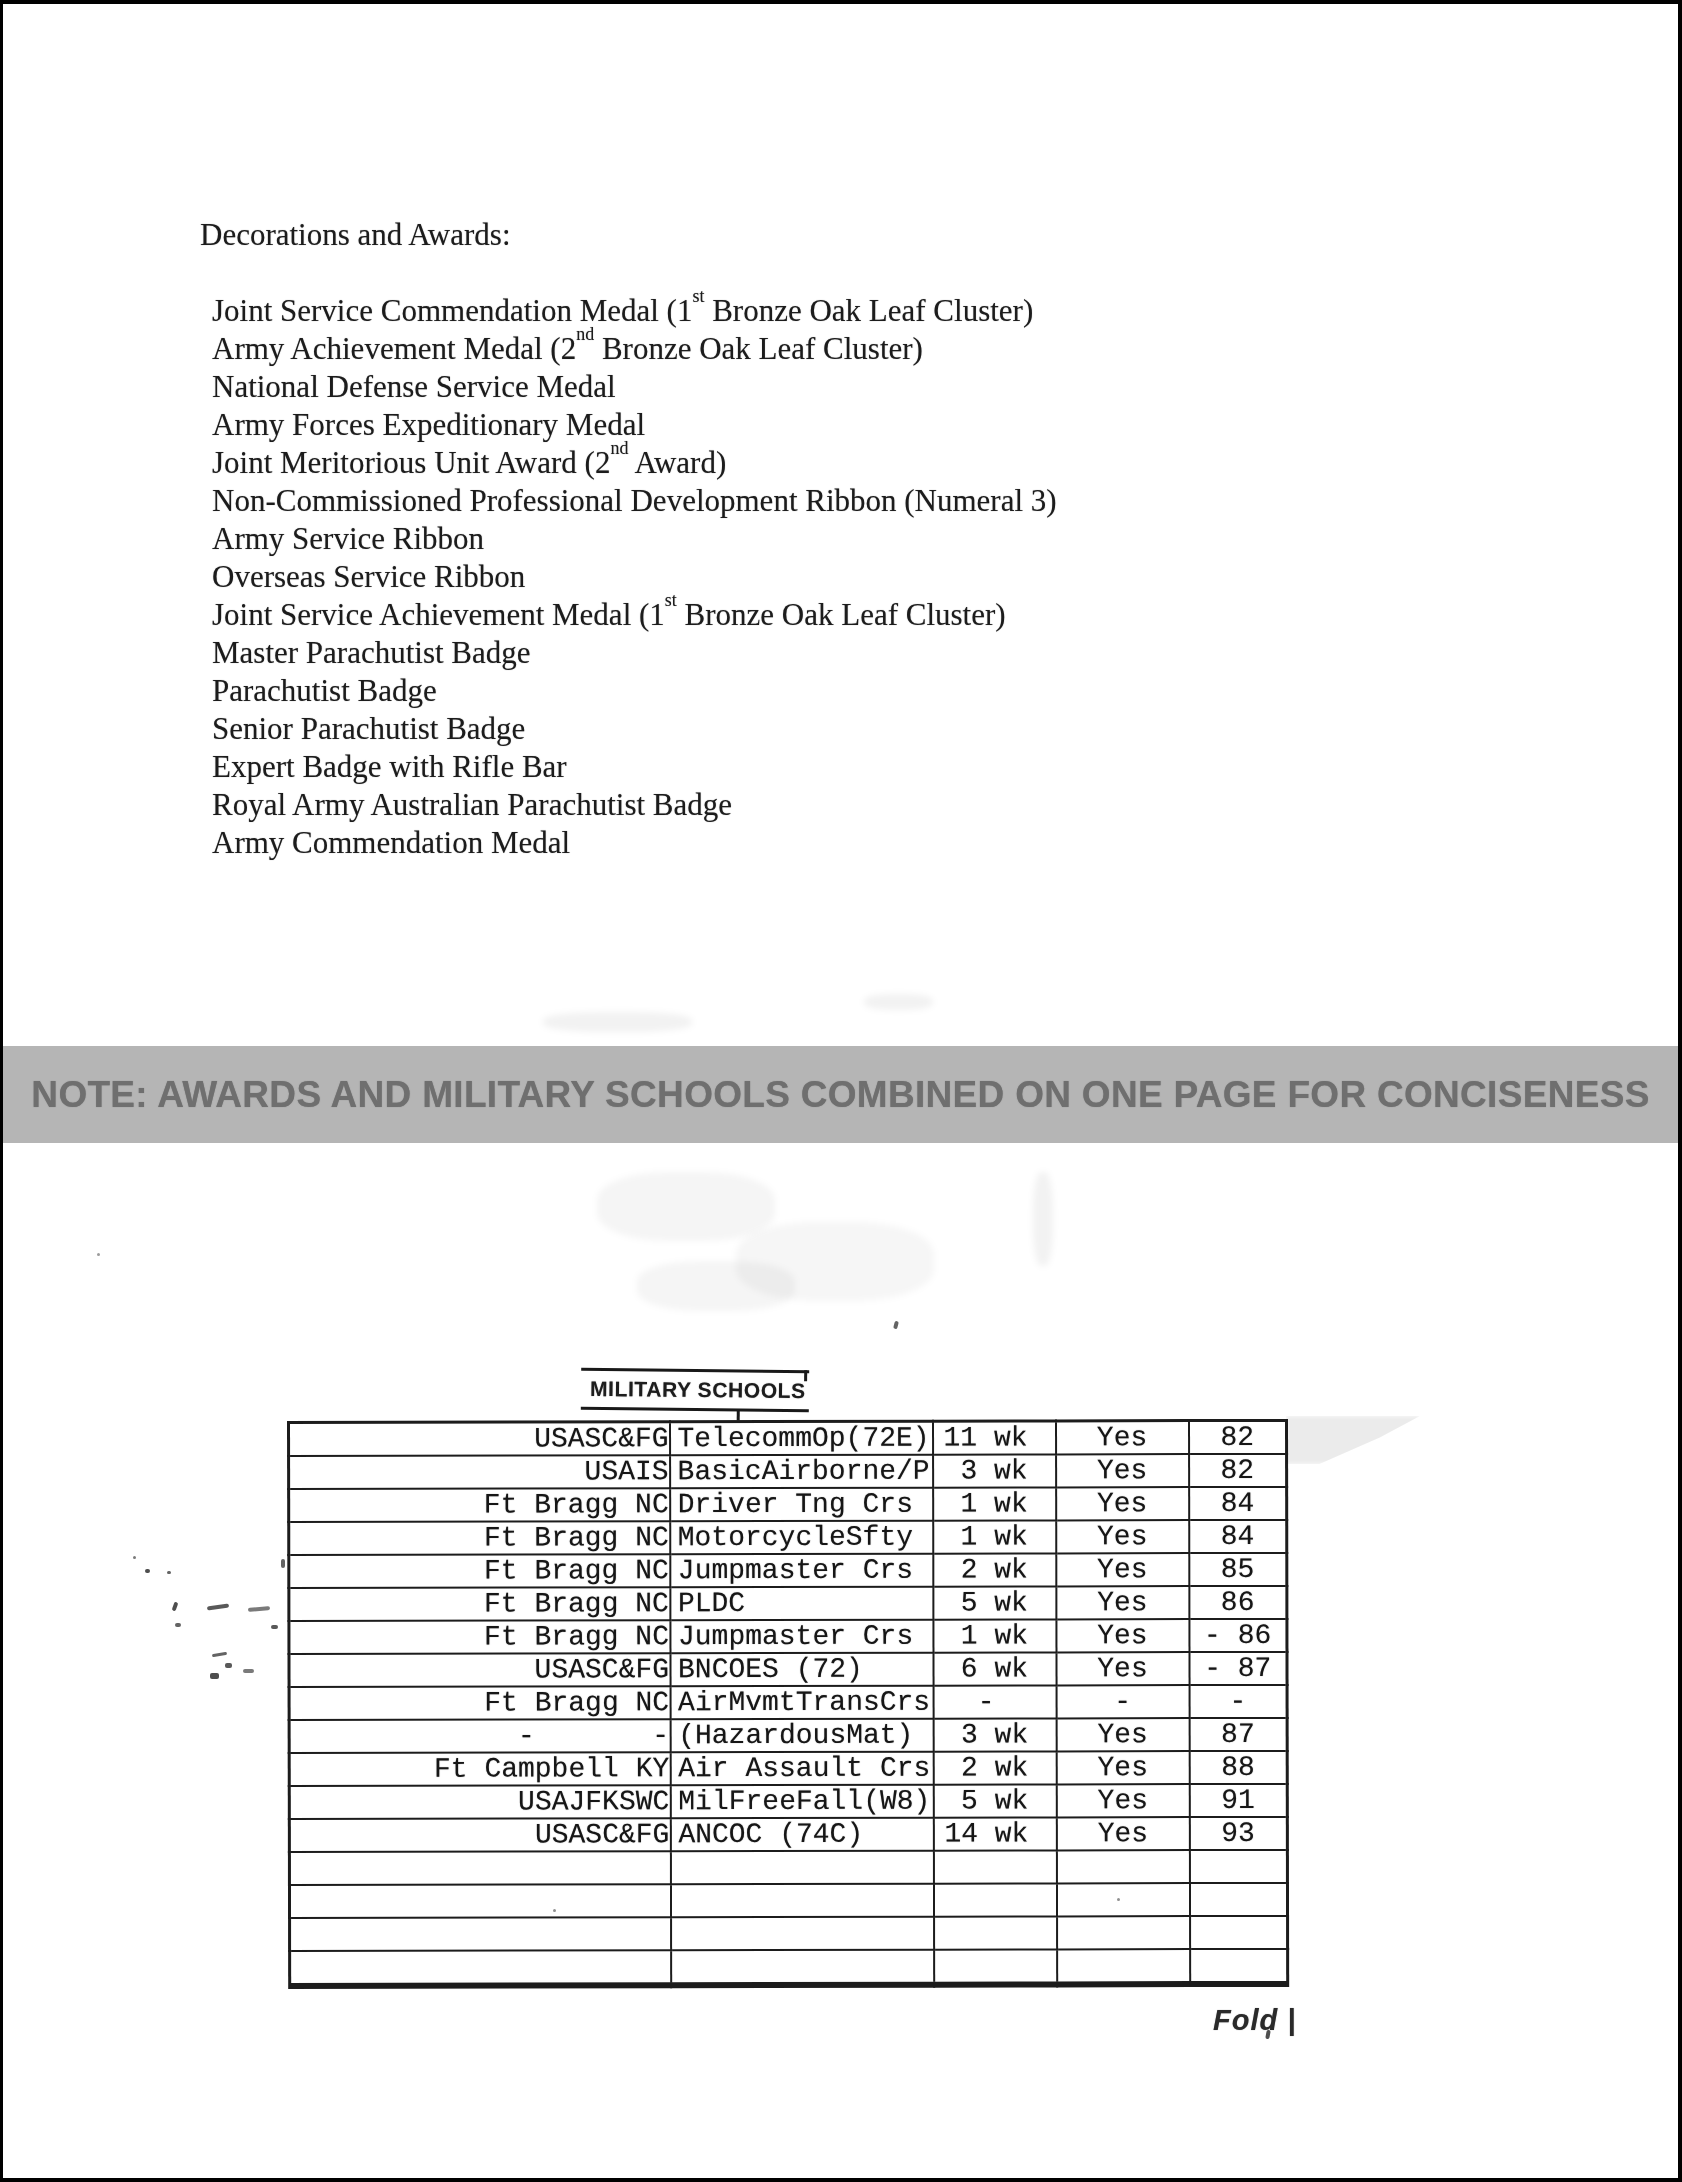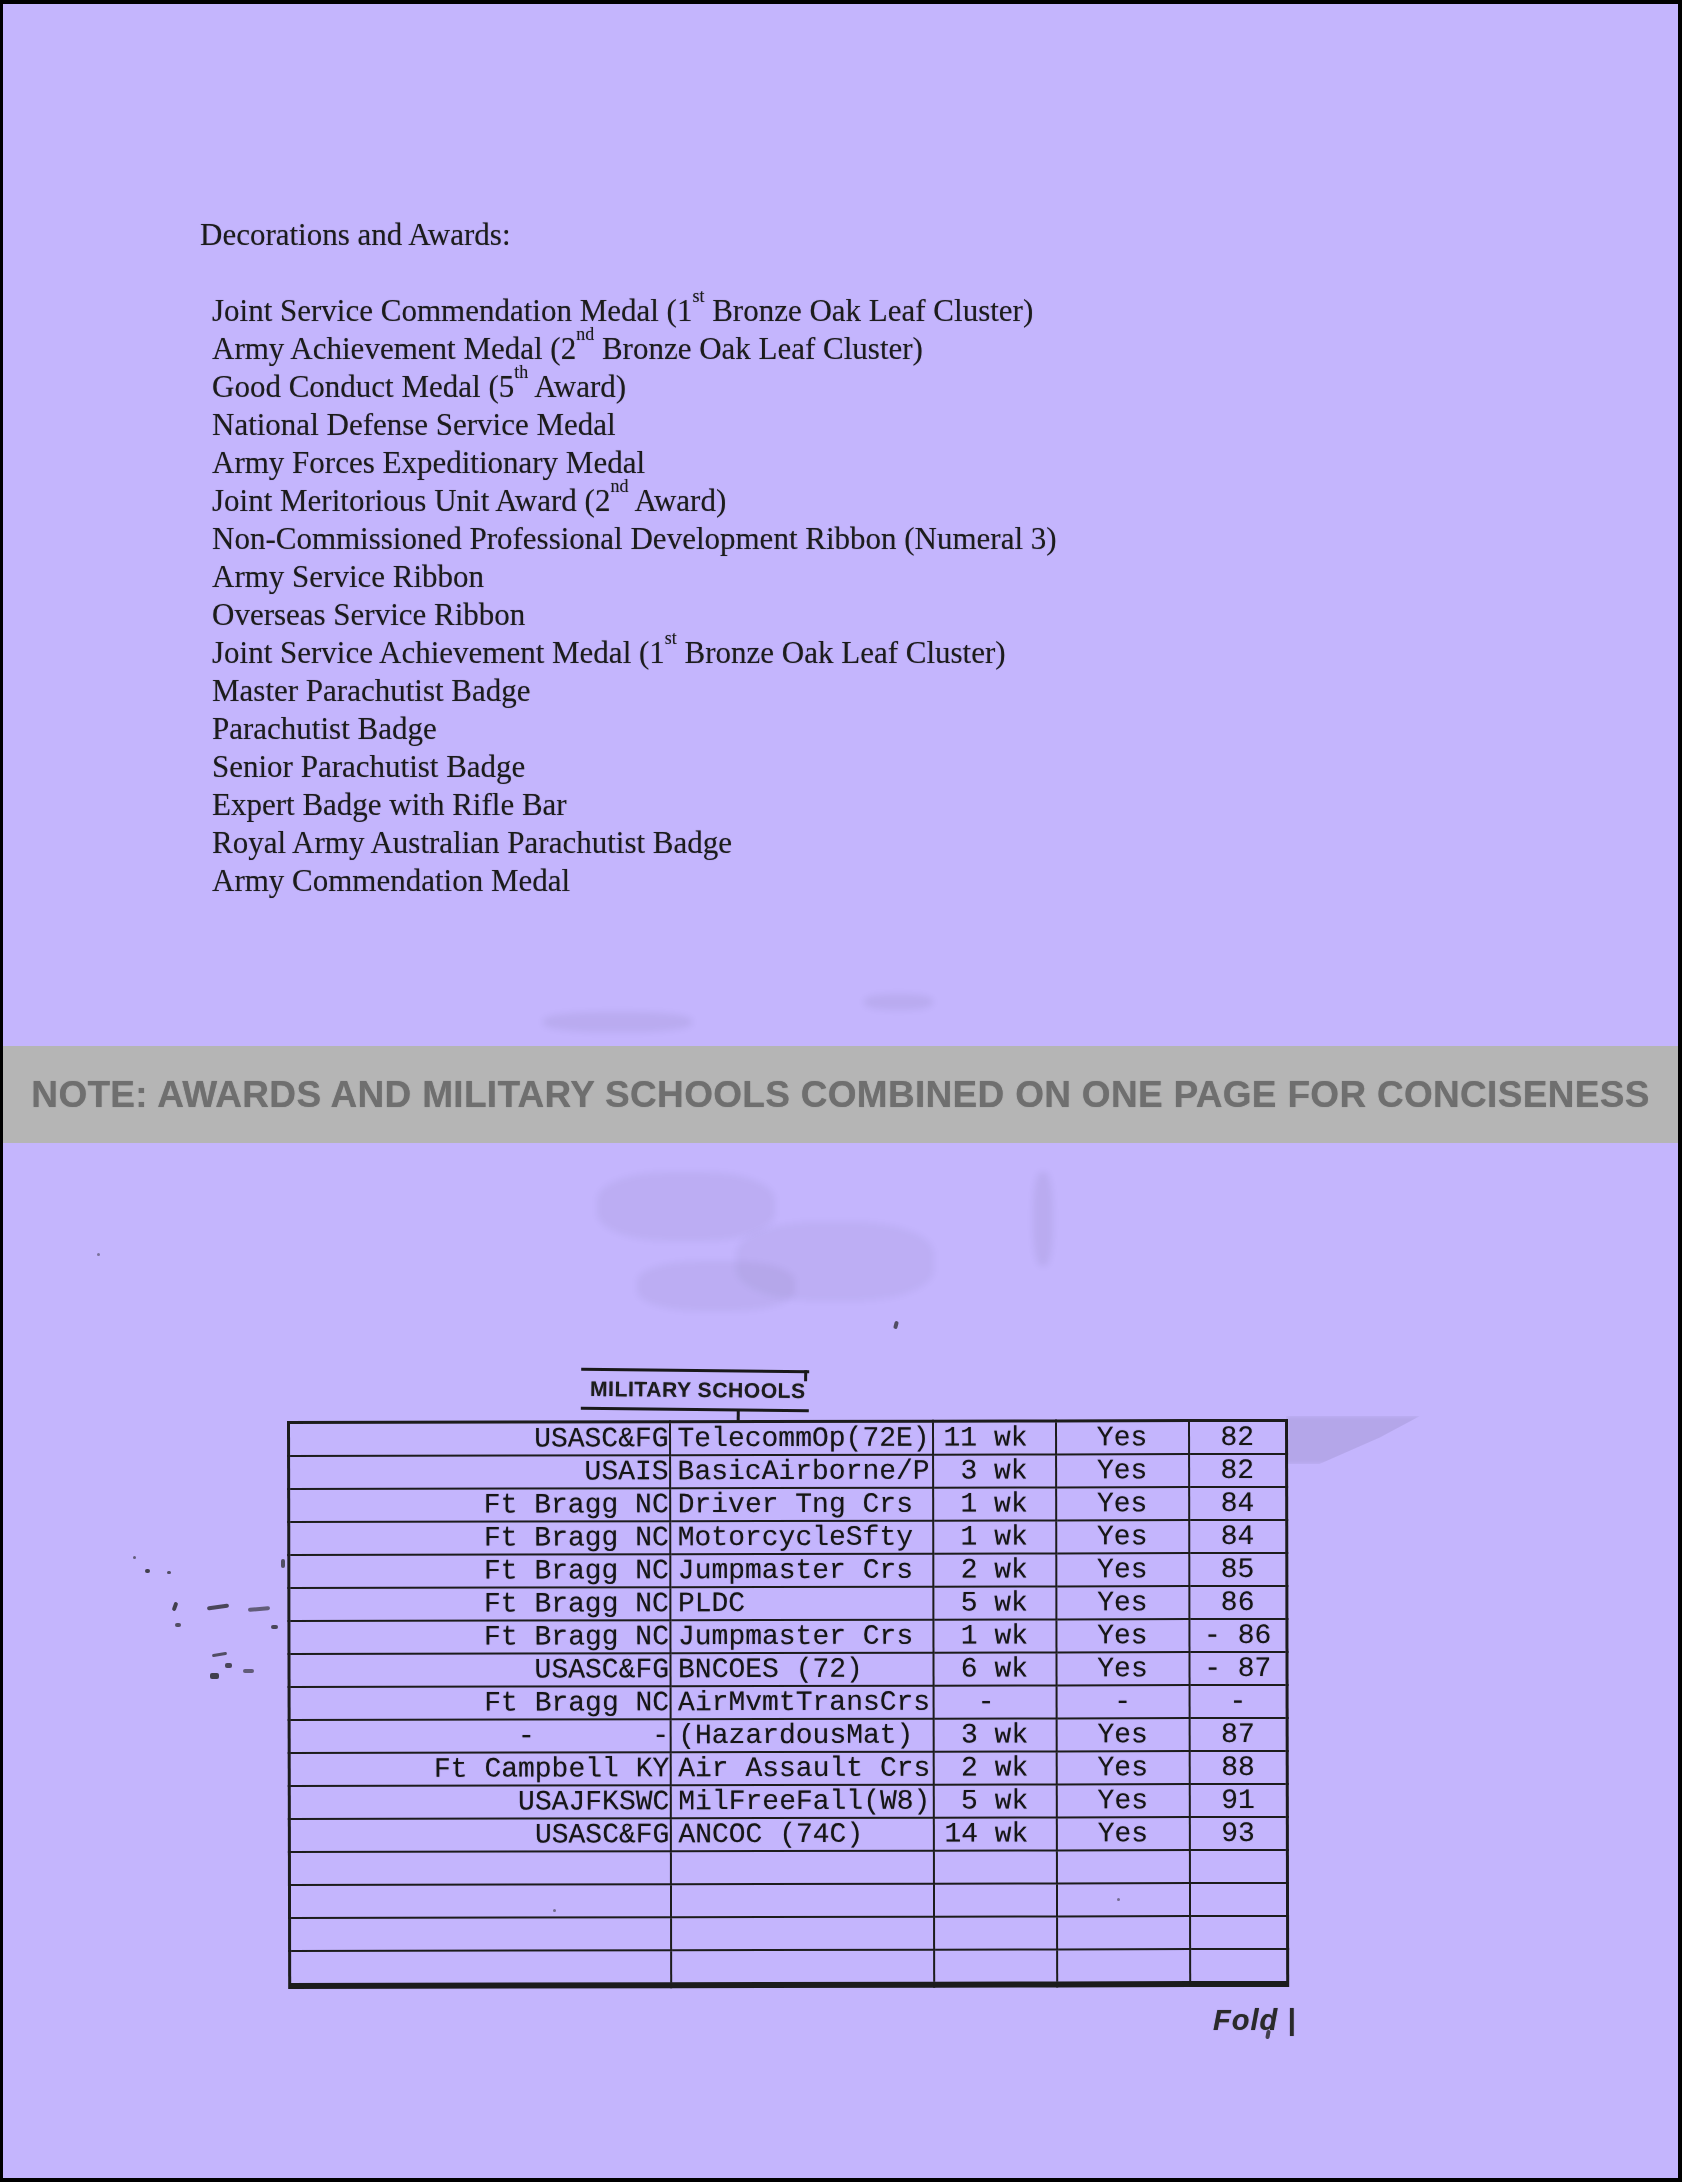--- a/index.html
+++ b/index.html
@@ -1,19 +1,19 @@
 <!DOCTYPE html>
 <html><head>
 <meta charset="utf-8">
 <style>
   html,body{margin:0;padding:0;background:#e8e8e8;}
   .page{
     position:relative;
     width:1682px;height:2182px;
-    background:#c4b5fd;
+    background:#ffffff;
     box-sizing:border-box;
     border-top:4px solid #000;
     border-left:3px solid #000;
     border-right:4px solid #000;
     border-bottom:4px solid #000;
     overflow:hidden;
     font-family:"Liberation Serif", serif;
   }
   
   .awards{
@@ -99,21 +99,20 @@
 </head>
 <body>
 
 <div class="page">
 
   <section class="awards">
     <p class="heading">Decorations and Awards:</p>
     <ul>
         <li>Joint Service Commendation Medal (1<sup>st</sup> Bronze Oak Leaf Cluster)</li>
         <li>Army Achievement Medal (2<sup>nd</sup> Bronze Oak Leaf Cluster)</li>
-        <li>Good Conduct Medal (5<sup>th</sup> Award)</li>
         <li>National Defense Service Medal</li>
         <li>Army Forces Expeditionary Medal</li>
         <li>Joint Meritorious Unit Award (2<sup>nd</sup> Award)</li>
         <li>Non-Commissioned Professional Development Ribbon (Numeral 3)</li>
         <li>Army Service Ribbon</li>
         <li>Overseas Service Ribbon</li>
         <li>Joint Service Achievement Medal (1<sup>st</sup> Bronze Oak Leaf Cluster)</li>
         <li>Master Parachutist Badge</li>
         <li>Parachutist Badge</li>
         <li>Senior Parachutist Badge</li>

